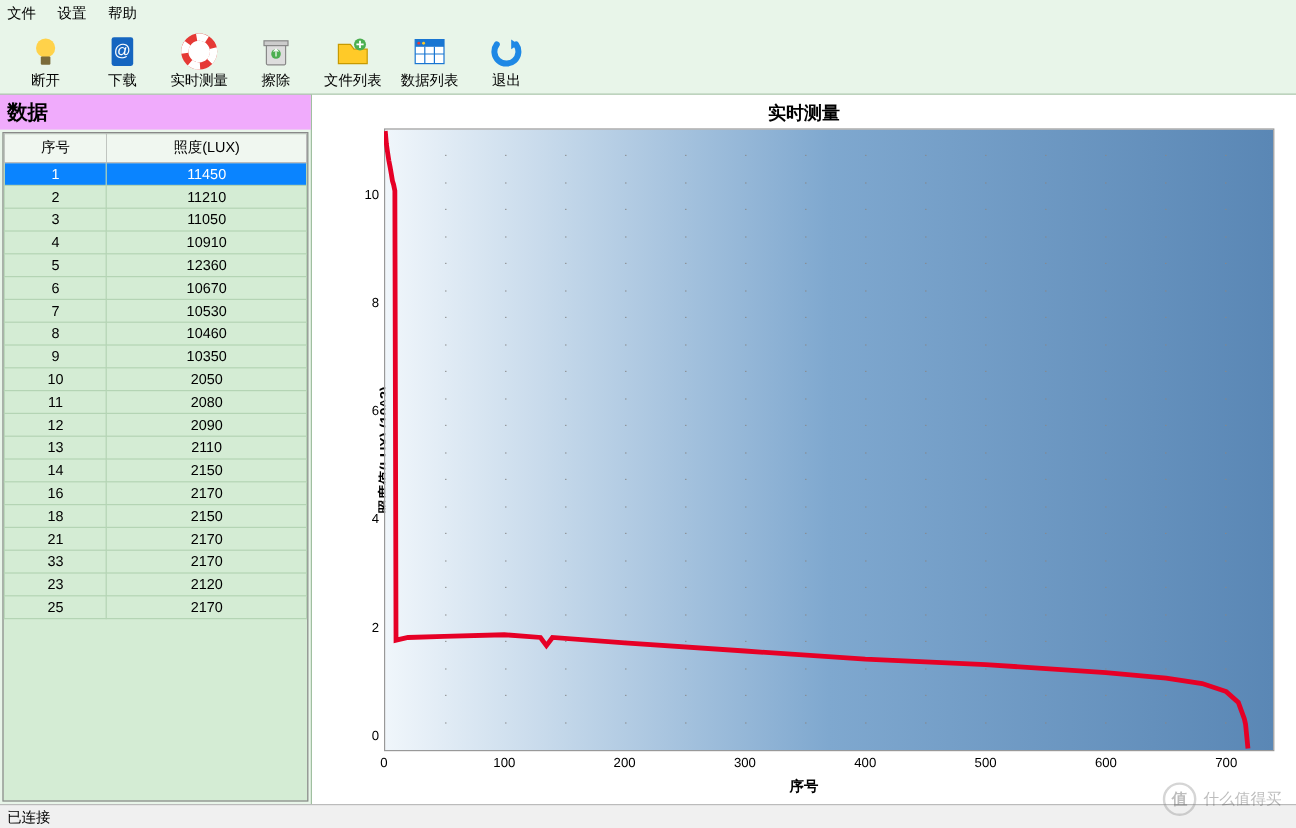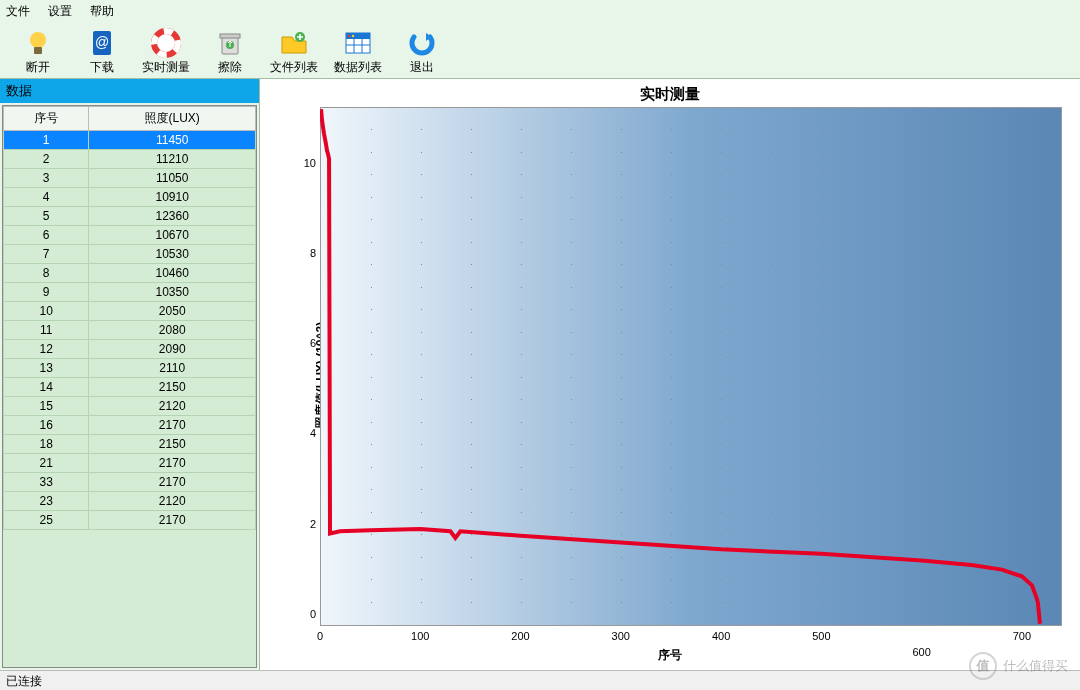--- a/index.html
+++ b/index.html
@@ -4,21 +4,21 @@
 <style>
 * { box-sizing: border-box; margin: 0; padding: 0; }
 body { font-family: "Microsoft YaHei", SimSun, Arial, sans-serif; font-size: 12px; background: #e8f5e9; width: 1080px; height: 690px; overflow: hidden; position: relative; }
 .menubar { height: 22px; padding: 3px 6px; display: flex; gap: 18px; background: #e8f5e9; }
 .menubar span { cursor: default; }
 .toolbar { height: 56px; background: #e8f5e9; display: flex; align-items: center; gap: 4px; padding: 2px 8px 0; }
 .tool-btn { width: 60px; display: flex; flex-direction: column; align-items: center; font-size: 12px; cursor: default; }
 .tool-btn svg { width: 32px; height: 32px; }
 .content { display: flex; height: calc(690px - 22px - 56px - 20px); border-top: 1px solid #a0bfa0; }
 .sidebar { width: 260px; display: flex; flex-direction: column; border-right: 1px solid #a0bfa0; }
-.panel-title { background: #0ea5e9; color: #000; padding: 3px 6px; font-size: 13px; }
+.panel-title { background: #f0abfc; color: #000; padding: 3px 6px; font-size: 17px; font-weight: bold; }
 .table-wrap { flex: 1; overflow-y: scroll; background: #d4ecd4; border: 1px solid #888; margin: 2px; }
 .table-wrap::-webkit-scrollbar { width: 16px; }
 .table-wrap::-webkit-scrollbar-track { background: #e8e8e8; border: 1px solid #ccc; }
 .table-wrap::-webkit-scrollbar-thumb { background: #c8c8c8; border: 1px solid #999; }
 table { width: 100%; border-collapse: collapse; }
 th { background: #f0f7f0; border: 1px solid #bbb; padding: 3px 4px; font-weight: normal; position: sticky; top: 0; font-size: 12px; }
 td { border: 1px solid #b4d4b4; padding: 2px 4px; text-align: center; font-size: 12px; background: #d4ecd4; }
 tr.selected td { background: #0a84ff; color: #fff; }
 .chart-area { flex: 1; background: #fff; padding: 4px; position: relative; }
 .chart-title { text-align: center; font-weight: bold; font-size: 15px; height: 22px; padding-top: 2px; }
@@ -167,24 +167,20 @@
             </tr>
             <tr>
               <td>13</td>
               <td>2110</td>
             </tr>
             <tr>
               <td>14</td>
               <td>2150</td>
             </tr>
             <tr>
-              <td>15</td>
-              <td>2120</td>
-            </tr>
-            <tr>
               <td>16</td>
               <td>2170</td>
             </tr>
             <tr>
               <td>18</td>
               <td>2150</td>
             </tr>
             <tr>
               <td>21</td>
               <td>2170</td>
@@ -218,21 +214,21 @@
         <div class="y-tick" style="bottom: 69.5652%;">8</div>
         <div class="y-tick" style="bottom: 86.9565%;">10</div>
       </div>
     <div class="x-ticks" id="xticks">
         <div class="x-tick" style="left: 0%;">0</div>
         <div class="x-tick" style="left: 13.5135%;">100</div>
         <div class="x-tick" style="left: 27.027%;">200</div>
         <div class="x-tick" style="left: 40.5405%;">300</div>
         <div class="x-tick" style="left: 54.0541%;">400</div>
         <div class="x-tick" style="left: 67.5676%;">500</div>
-        <div class="x-tick" style="left: 81.0811%; margin-top: 16px;">600</div>
+        <div class="x-tick" style="left: 81.0811%;">600</div>
         <div class="x-tick" style="left: 94.5946%;">700</div>
       </div>
     <div class="plot-wrap">
       <div class="plot-bg" id="plotbg">
           <div class="grid-dot" style="left: 6.75676%; bottom: 4.34783%;"></div>
           <div class="grid-dot" style="left: 6.75676%; bottom: 8.69565%;"></div>
           <div class="grid-dot" style="left: 6.75676%; bottom: 13.0435%;"></div>
           <div class="grid-dot" style="left: 6.75676%; bottom: 17.3913%;"></div>
           <div class="grid-dot" style="left: 6.75676%; bottom: 21.7391%;"></div>
           <div class="grid-dot" style="left: 6.75676%; bottom: 26.087%;"></div>

